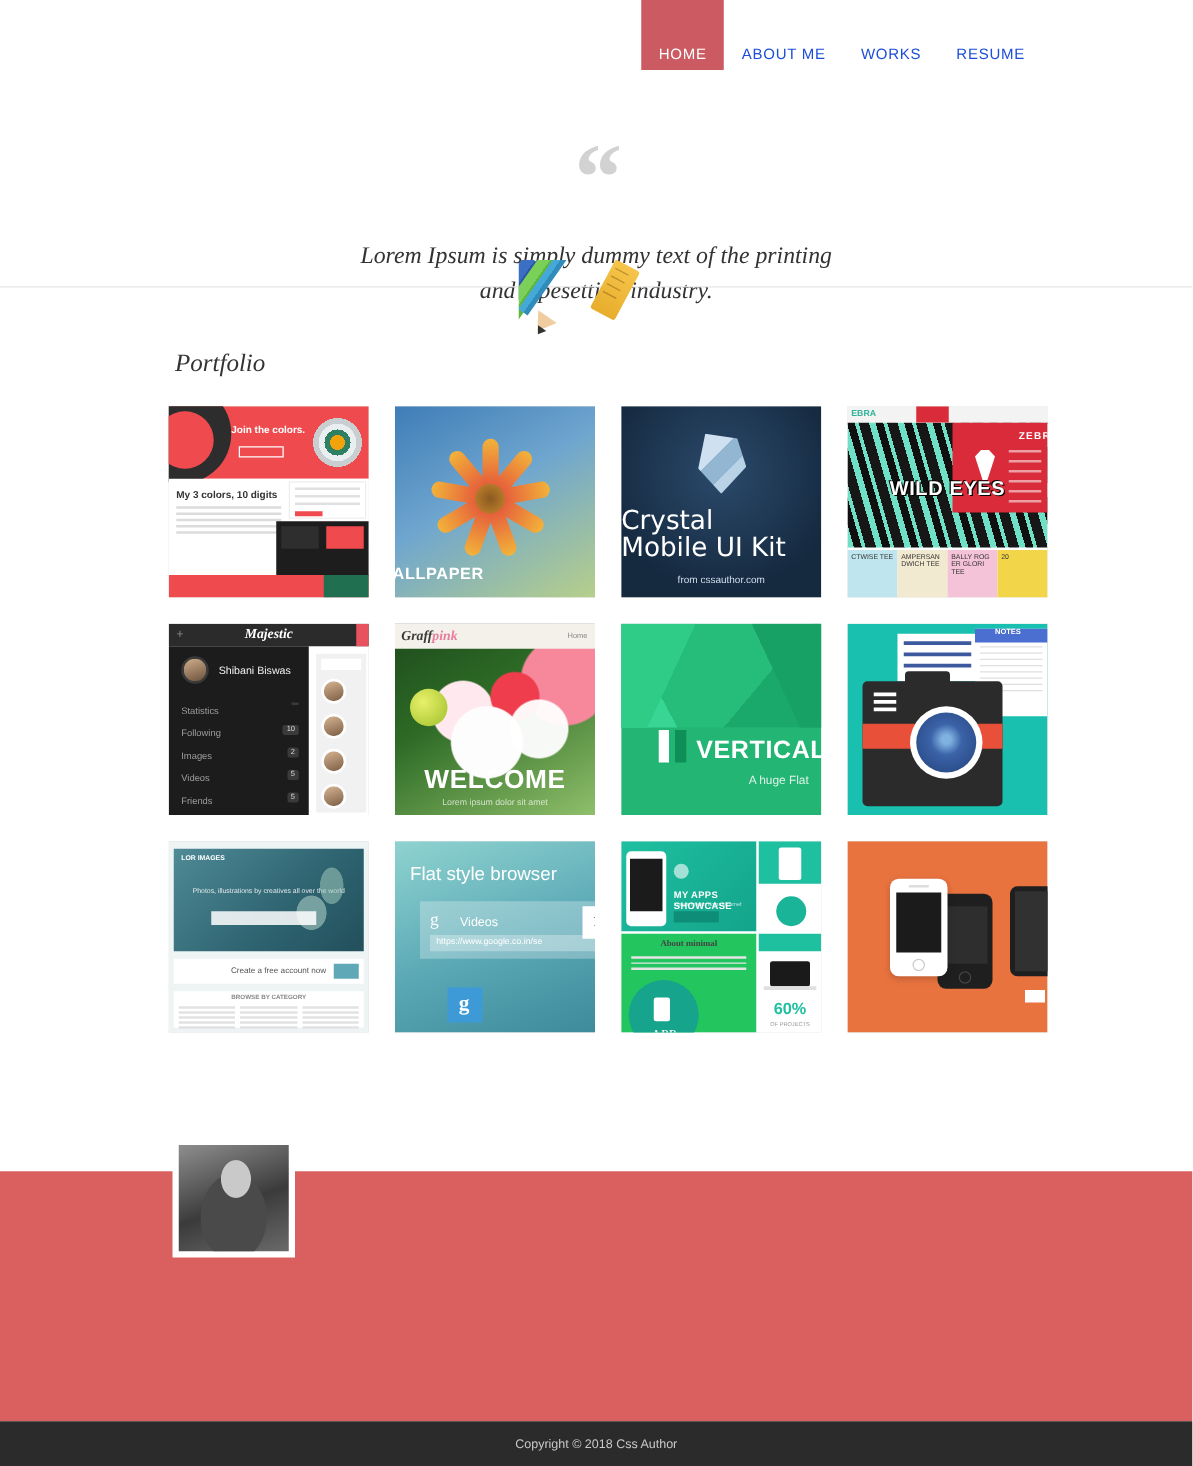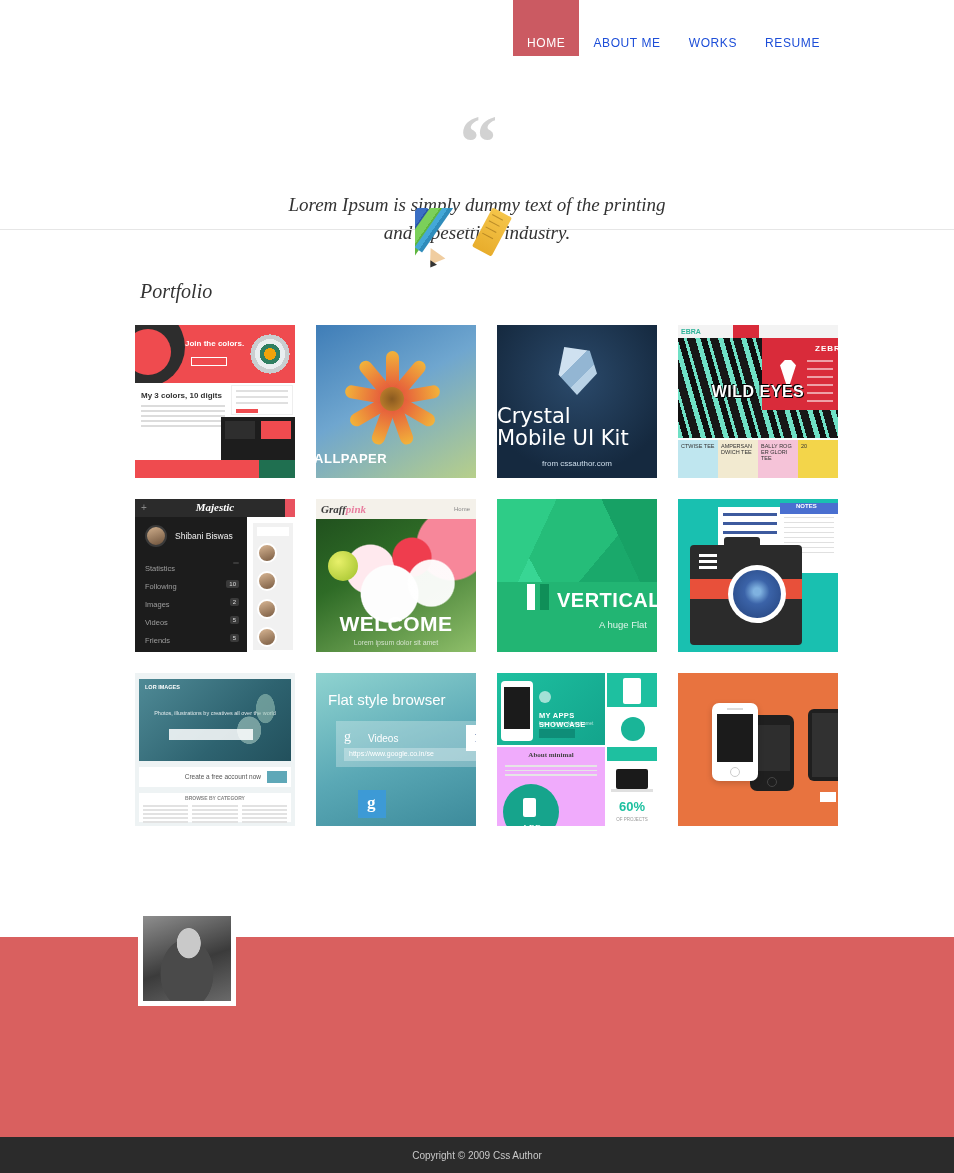--- a/index.html
+++ b/index.html
@@ -263,21 +263,21 @@
   .t11 .ph { position:absolute; left:4px; top:8px; width:32px; height:60px; background:#fff; border-radius:4px; }
   .t11 .ph i { position:absolute; left:3px; top:6px; right:3px; bottom:12px; background:#1b1b1b; }
   .t11 .lg { position:absolute; left:42px; top:18px; width:12px; height:12px; border-radius:50%; background:rgba(255,255,255,.6); }
   .t11 .ti { position:absolute; left:42px; top:38px; color:#fff; font-size:7.5px; font-weight:bold; letter-spacing:.3px; }
   .t11 .tx { position:absolute; left:42px; top:48px; color:rgba(255,255,255,.7); font-size:4.5px; }
   .t11 .bt { position:absolute; left:42px; top:56px; width:36px; height:9px; background:#0e8d78; }
   .t11 .side { position:absolute; right:0; top:0; width:50px; height:72px; background:#fff; }
   .t11 .side .sh { position:absolute; left:0; top:0; width:100%; height:34px; background:#1ec0a0; }
   .t11 .side .sp { position:absolute; left:16px; top:5px; width:18px; height:26px; background:#fff; border-radius:2px; }
   .t11 .side .circ { position:absolute; left:14px; top:44px; width:24px; height:24px; border-radius:50%; background:#1ab598; }
-  .t11 .mid { position:absolute; left:0; top:74px; width:108px; bottom:0; background:#f0abfc; }
+  .t11 .mid { position:absolute; left:0; top:74px; width:108px; bottom:0; background:#22c55e; }
   .t11 .mid b { position:absolute; left:0; top:4px; width:100%; text-align:center; font-size:7px;
     color:#444; font-family:"Liberation Serif",serif; }
   .t11 .mid i { display:block; height:1.5px; background:#e5e5e5; margin:0 8px 3px; }
   .t11 .donut { position:absolute; left:6px; bottom:-14px; width:56px; height:56px; border-radius:50%; background:#16a48c; }
   .t11 .donut u { position:absolute; left:20px; top:14px; width:13px; height:19px; background:#fff; border-radius:2px; }
   .t11 .donut s { position:absolute; left:0; bottom:6px; width:100%; text-align:center; color:#fff;
     font-family:"Liberation Serif",serif; font-size:11px; text-decoration:none; }
   .t11 .r2 { position:absolute; right:0; top:74px; width:50px; bottom:0; background:#fff; }
   .t11 .r2 .tb { position:absolute; left:0; top:0; width:100%; height:14px; background:#1ec0a0; }
   .t11 .r2 .lap { position:absolute; left:9px; top:22px; width:32px; height:20px; background:#1a1a1a; border-radius:2px; }
@@ -651,15 +651,15 @@
     
 
     
     
   </div>
 
   <div class="avatar">
     <div class="ph"></div>
   </div>
 
-  <div class="copy">Copyright © 2009 Css Author</div>
+  <div class="copy">Copyright © 2018 Css Author</div>
 
 </div>
 
 </body></html>

